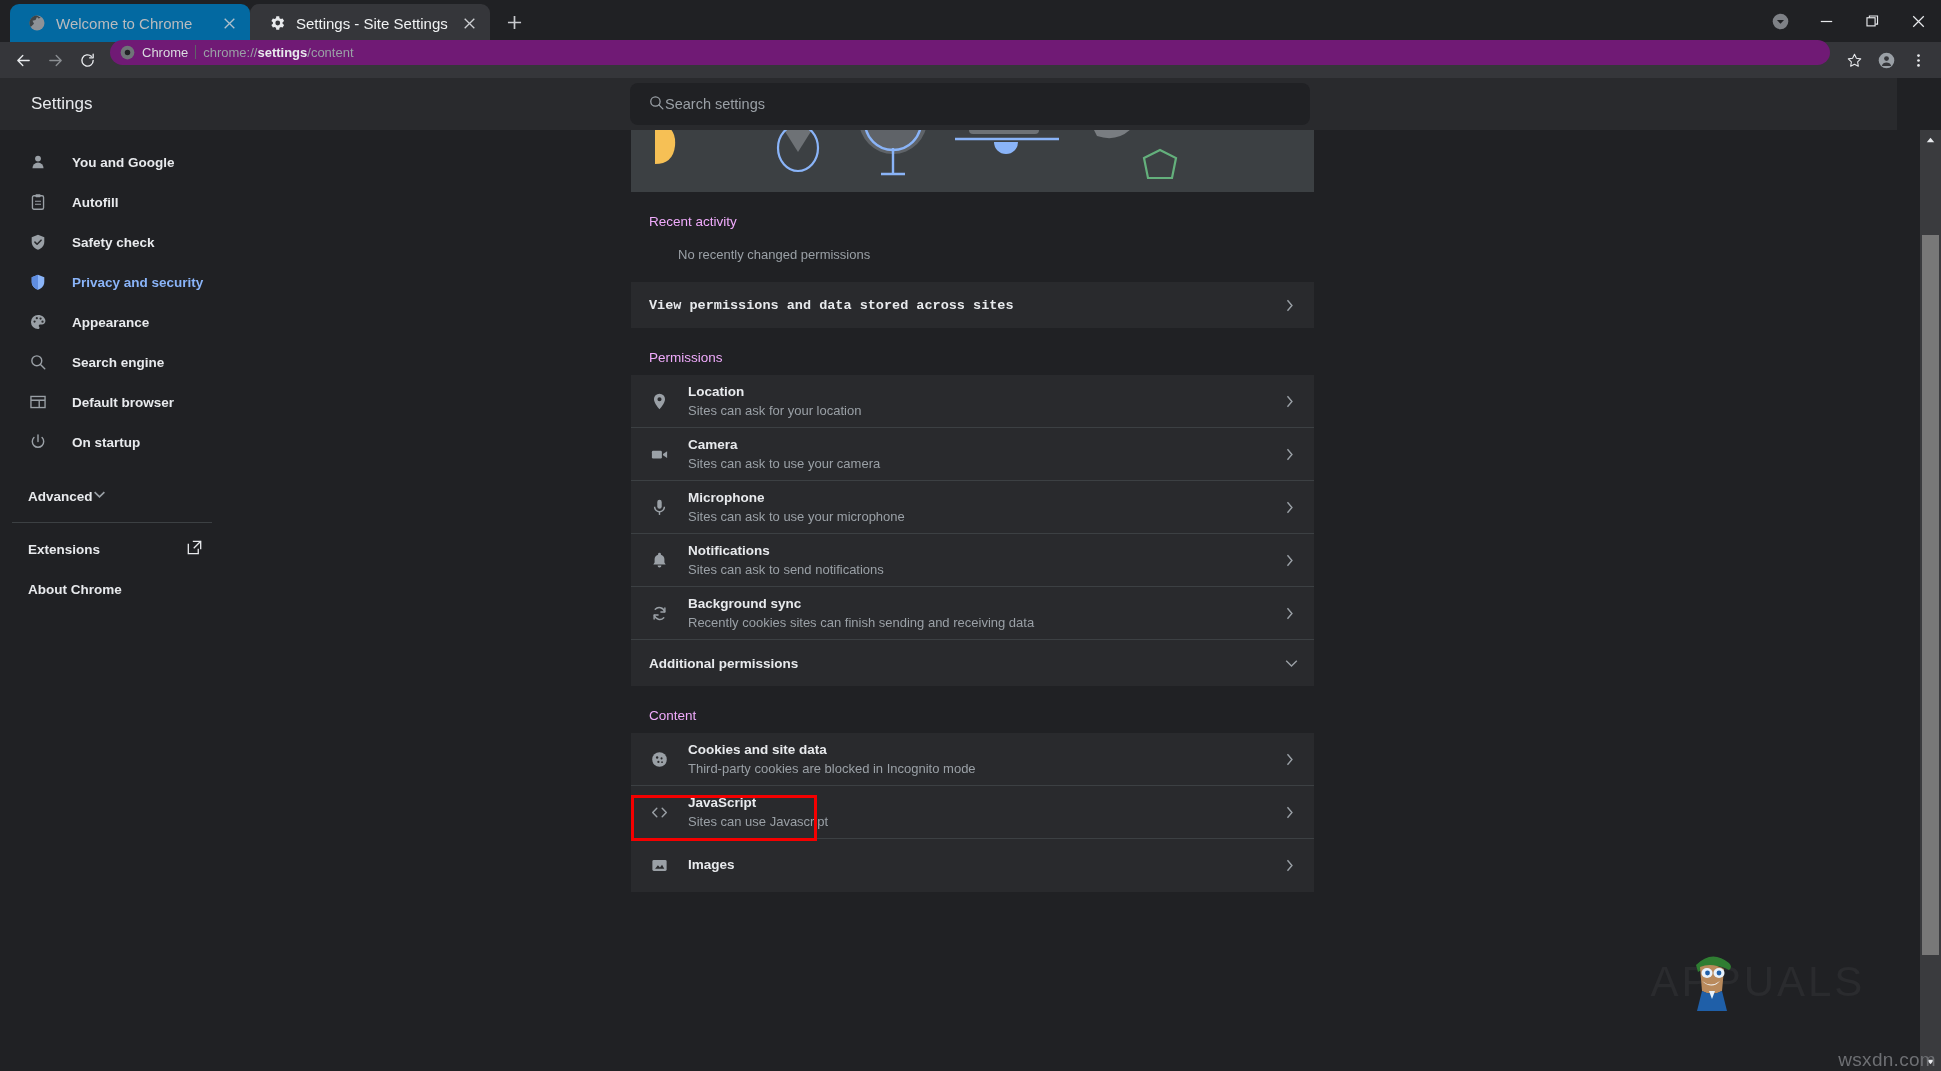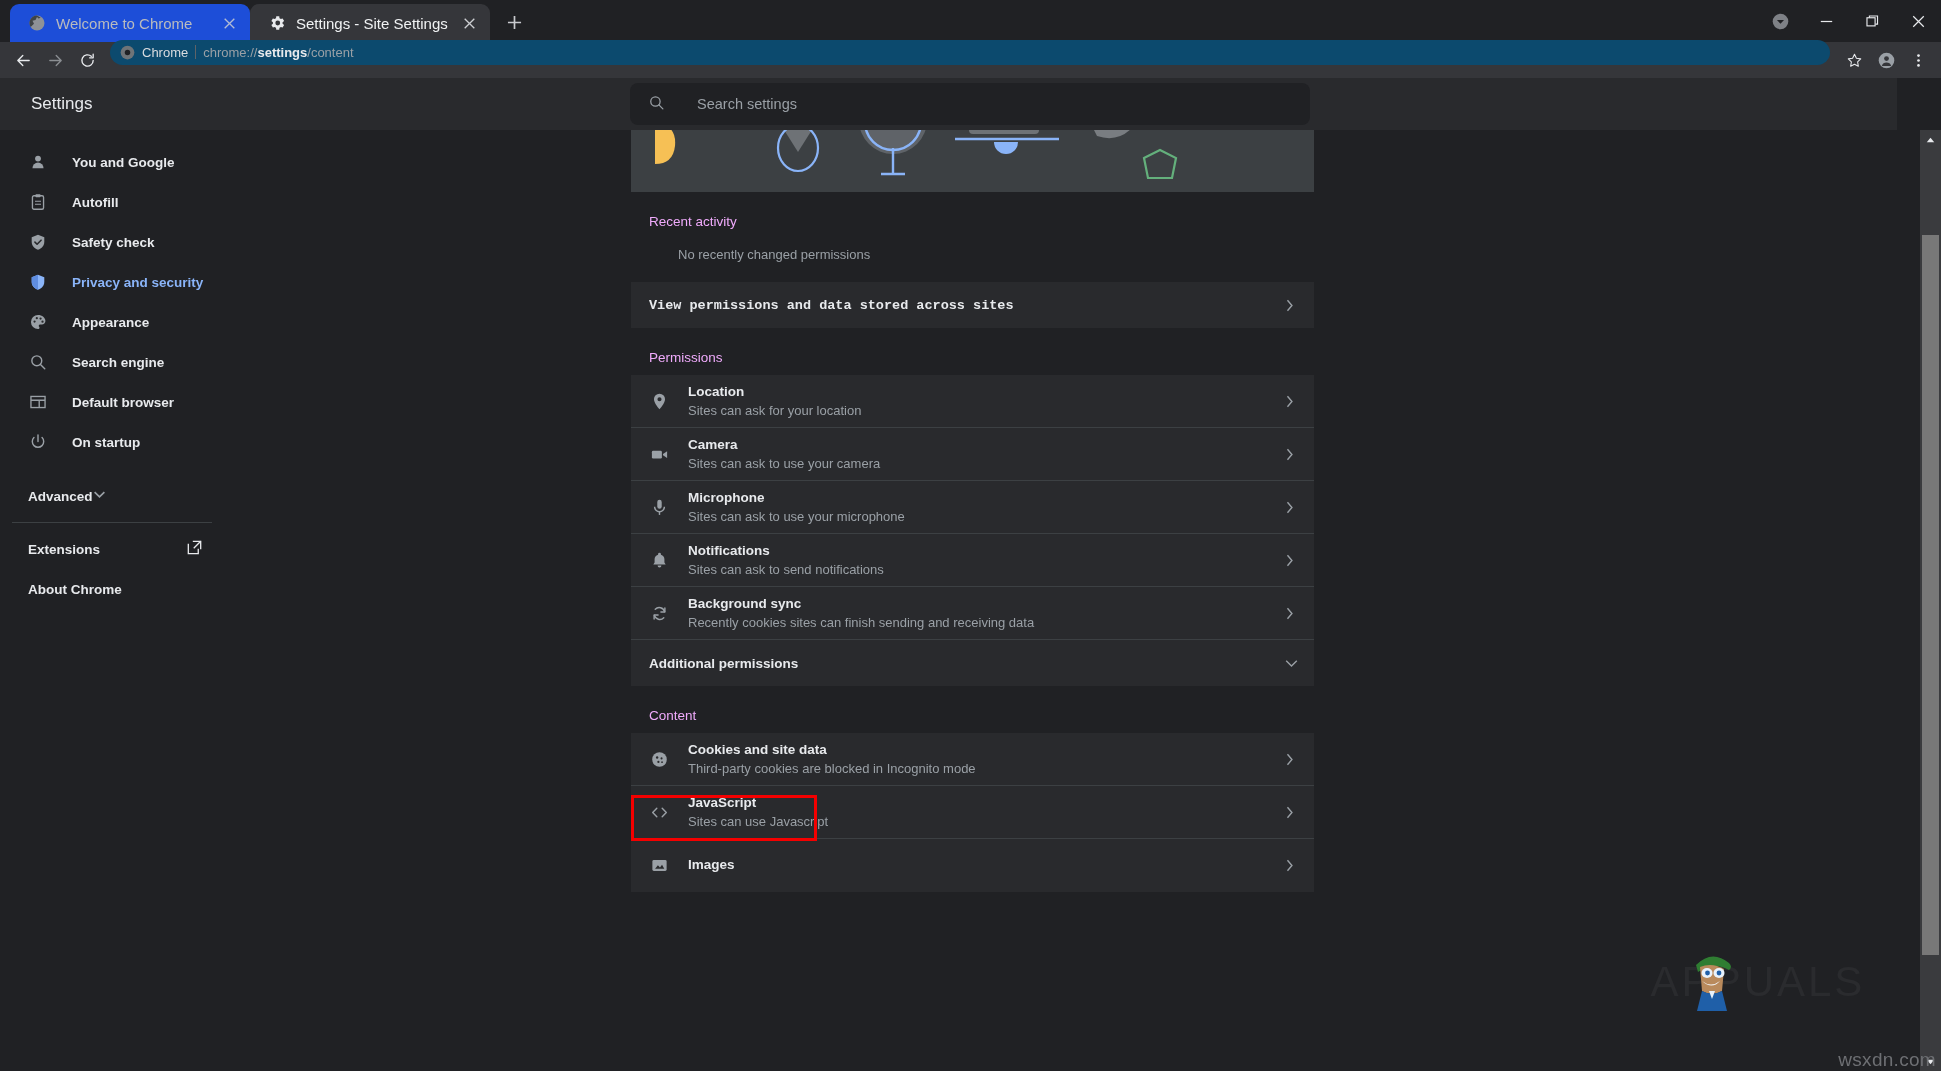--- a/index.html
+++ b/index.html
@@ -15,21 +15,21 @@
   .tabstrip {
     position: absolute; left: 0; top: 0; width: 1941px; height: 42px;
     background: #202124; display: flex; align-items: flex-end;
   }
   .tab {
     position: relative; height: 38px; display: flex; align-items: center;
     padding: 0 10px 0 18px; gap: 10px; min-width: 240px; max-width: 244px;
     font-size: 15px; color: #c8cace; border-radius: 9px 9px 0 0;
     cursor: default;
   }
-  .tab.inactive { background: #1d4ed8; color: #b9bbbe; }
+  .tab.inactive { background: #0369a1; color: #b9bbbe; }
   .tab.active { background: #35363a; color: #f1f3f4; }
   .tab .favicon { width: 18px; height: 18px; flex: 0 0 18px; display: flex; align-items: center; justify-content: center; }
   .tab .t-title { flex: 1 1 auto; white-space: nowrap; overflow: hidden; text-overflow: ellipsis; font-size: 15px; }
   .tab .t-close { width: 22px; height: 22px; display: flex; align-items: center; justify-content: center; opacity: .85; flex: 0 0 22px; }
   .tab .t-close svg { width: 11px; height: 11px; }
   .newtab {
     width: 36px; height: 36px; display: flex; align-items: center; justify-content: center;
     margin-left: 6px; margin-bottom: 2px; border-radius: 50%;
   }
   .newtab svg { width: 15px; height: 15px; }
@@ -40,42 +40,42 @@
   .wc.dlcircle svg { width: 17px; height: 17px; }
 
   
   .toolbar {
     position: absolute; left: 0; top: 42px; width: 1941px; height: 36px;
     background: #35363a; display: flex; align-items: center; padding: 0 8px; gap: 2px;
   }
   .tbtn { width: 30px; height: 30px; display: flex; align-items: center; justify-content: center; border-radius: 50%; }
   .tbtn svg { width: 17px; height: 17px; }
   .omnibox {
-    flex: 1 1 auto; height: 25px; background: #0c4a6e; border-radius: 13px;
+    flex: 1 1 auto; height: 25px; background: #701a75; border-radius: 13px;
     margin: 0 7px 16px 6px; display: flex; align-items: center; padding: 0 10px; gap: 7px;
     min-width: 0;
   }
   .omnibox .chrome-mark { width: 15px; height: 15px; flex: 0 0 15px; }
   .omnibox .scheme { font-size: 13px; color: #dadce0; white-space: nowrap; }
   .omnibox .vdiv { width: 1px; height: 14px; background: #5f6368; flex: 0 0 1px; }
   .omnibox .url { font-size: 13px; color: #9aa0a6; white-space: nowrap; }
   .omnibox .url b { color: #e8eaed; font-weight: 700; }
   .toolbar .right-icons { display: flex; align-items: center; gap: 2px; }
 
   
   .settings-header {
     position: absolute; left: 0; top: 78px; width: 1897px; height: 52px;
     background: #292a2d; display: flex; align-items: center;
   }
   .settings-title {
     width: 630px; padding-left: 31px; font-size: 17px; color: #e8eaed; font-weight: 400;
   }
   .searchbox {
     width: 680px; height: 42px; background: #202124; border-radius: 8px;
-    display: flex; align-items: center; gap: 32px; padding: 0 18px;
+    display: flex; align-items: center; gap: 0; padding: 0 18px;
   }
   .searchbox svg { width: 17px; height: 17px; flex: 0 0 17px; }
   .searchbox input {
     background: transparent; border: none; outline: none; color: #e8eaed;
     font-size: 14.5px; font-family: "Liberation Sans", sans-serif; width: 100%;
   }
   .searchbox input::placeholder { color: #9aa0a6; }
 
   
   .sidebar {

